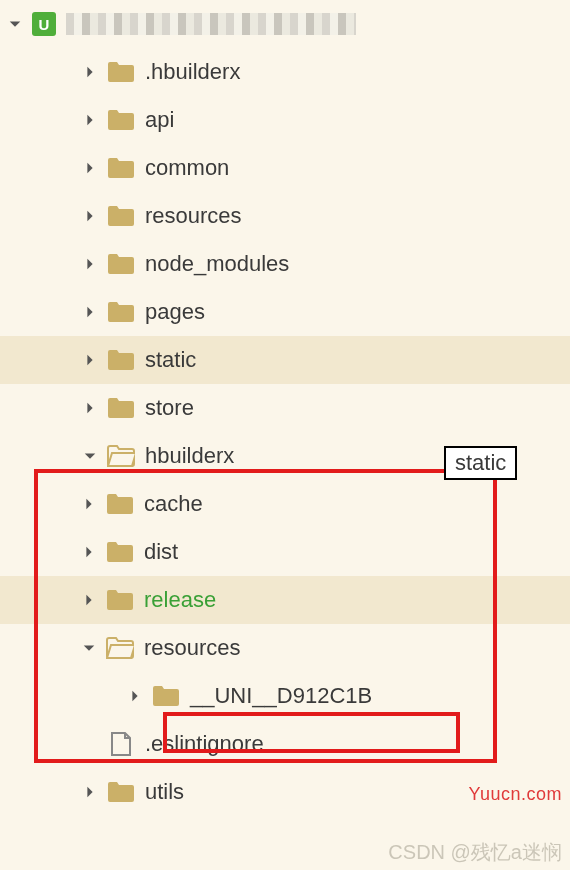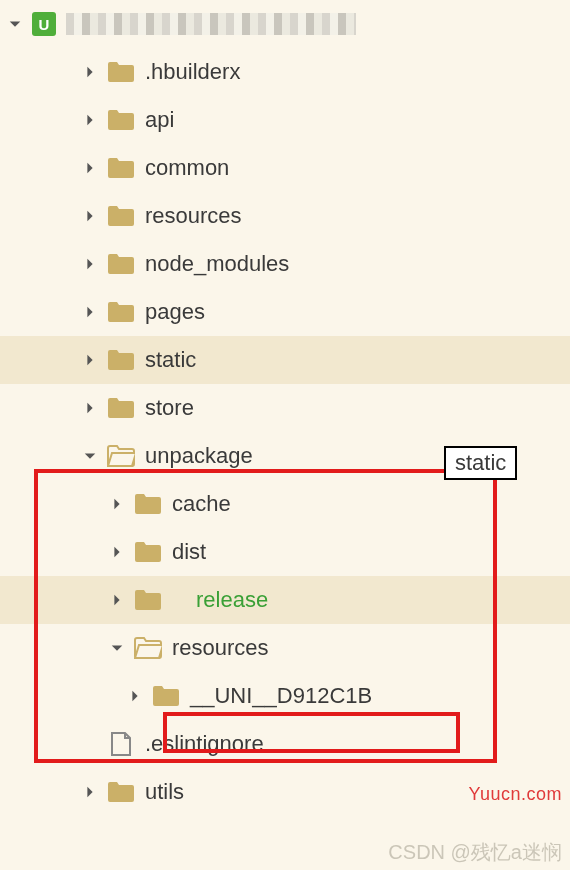--- a/index.html
+++ b/index.html
@@ -27,21 +27,21 @@
     display: flex;
     align-items: center;
     justify-content: center;
     margin-right: 8px;
     flex-shrink: 0;
   }
   .chevron svg { width: 14px; height: 14px; fill: #555; }
   .icon { width: 28px; height: 28px; margin-right: 10px; flex-shrink: 0; display: flex; align-items: center; justify-content: center; }
   .icon svg { width: 28px; height: 24px; }
   .label { font-weight: 400; }
-  .label.green { color: #3aa036; margin-left: 24px; }
+  .label.green { color: #3aa036; }
   .pixelate {
     width: 290px; height: 22px;
     background:
       repeating-linear-gradient(90deg, #d0cec7 0 8px, #f2f0e8 8px 16px, #bdbbb3 16px 24px, #e8e6dd 24px 32px);
     filter: blur(0.6px);
     opacity: 0.8;
   }
   .project-icon {
     width: 24px; height: 24px; background: #4fae3a; border-radius: 3px;
     display: flex; align-items: center; justify-content: center;
@@ -81,21 +81,21 @@
   }
   .watermark2 {
     position: absolute;
     right: 8px; bottom: 4px;
     color: #b7b2a3;
     font-size: 20px;
     opacity: 0.7;
   }
   .ind-0 { padding-left: 6px; }
   .ind-1 { padding-left: 81px; }
-  .ind-2 { padding-left: 108px; }
+  .ind-2 { padding-left: 80px; }
   .ind-3 { padding-left: 126px; }
 </style>
 </head>
 <body>
 
 <div class="tree">
 
   <div class="row ind-0">
     <span class="chevron">
       <svg viewBox="0 0 16 16">
@@ -215,21 +215,21 @@
         <span class="chevron">
           <svg viewBox="0 0 16 16">
             <use href="#chev-down"></use>
           </svg>
         </span>
         <span class="icon">
           <svg viewBox="0 0 28 24">
             <use href="#folder-open"></use>
           </svg>
         </span>
-        <span class="label">unpackage</span>
+        <span class="label">hbuilderx</span>
       </div>
       <div class="row ind-2">
         <span class="chevron">
           <svg viewBox="0 0 16 16">
             <use href="#chev-right"></use>
           </svg>
         </span>
         <span class="icon">
           <svg viewBox="0 0 28 24">
             <use href="#folder-closed"></use>

